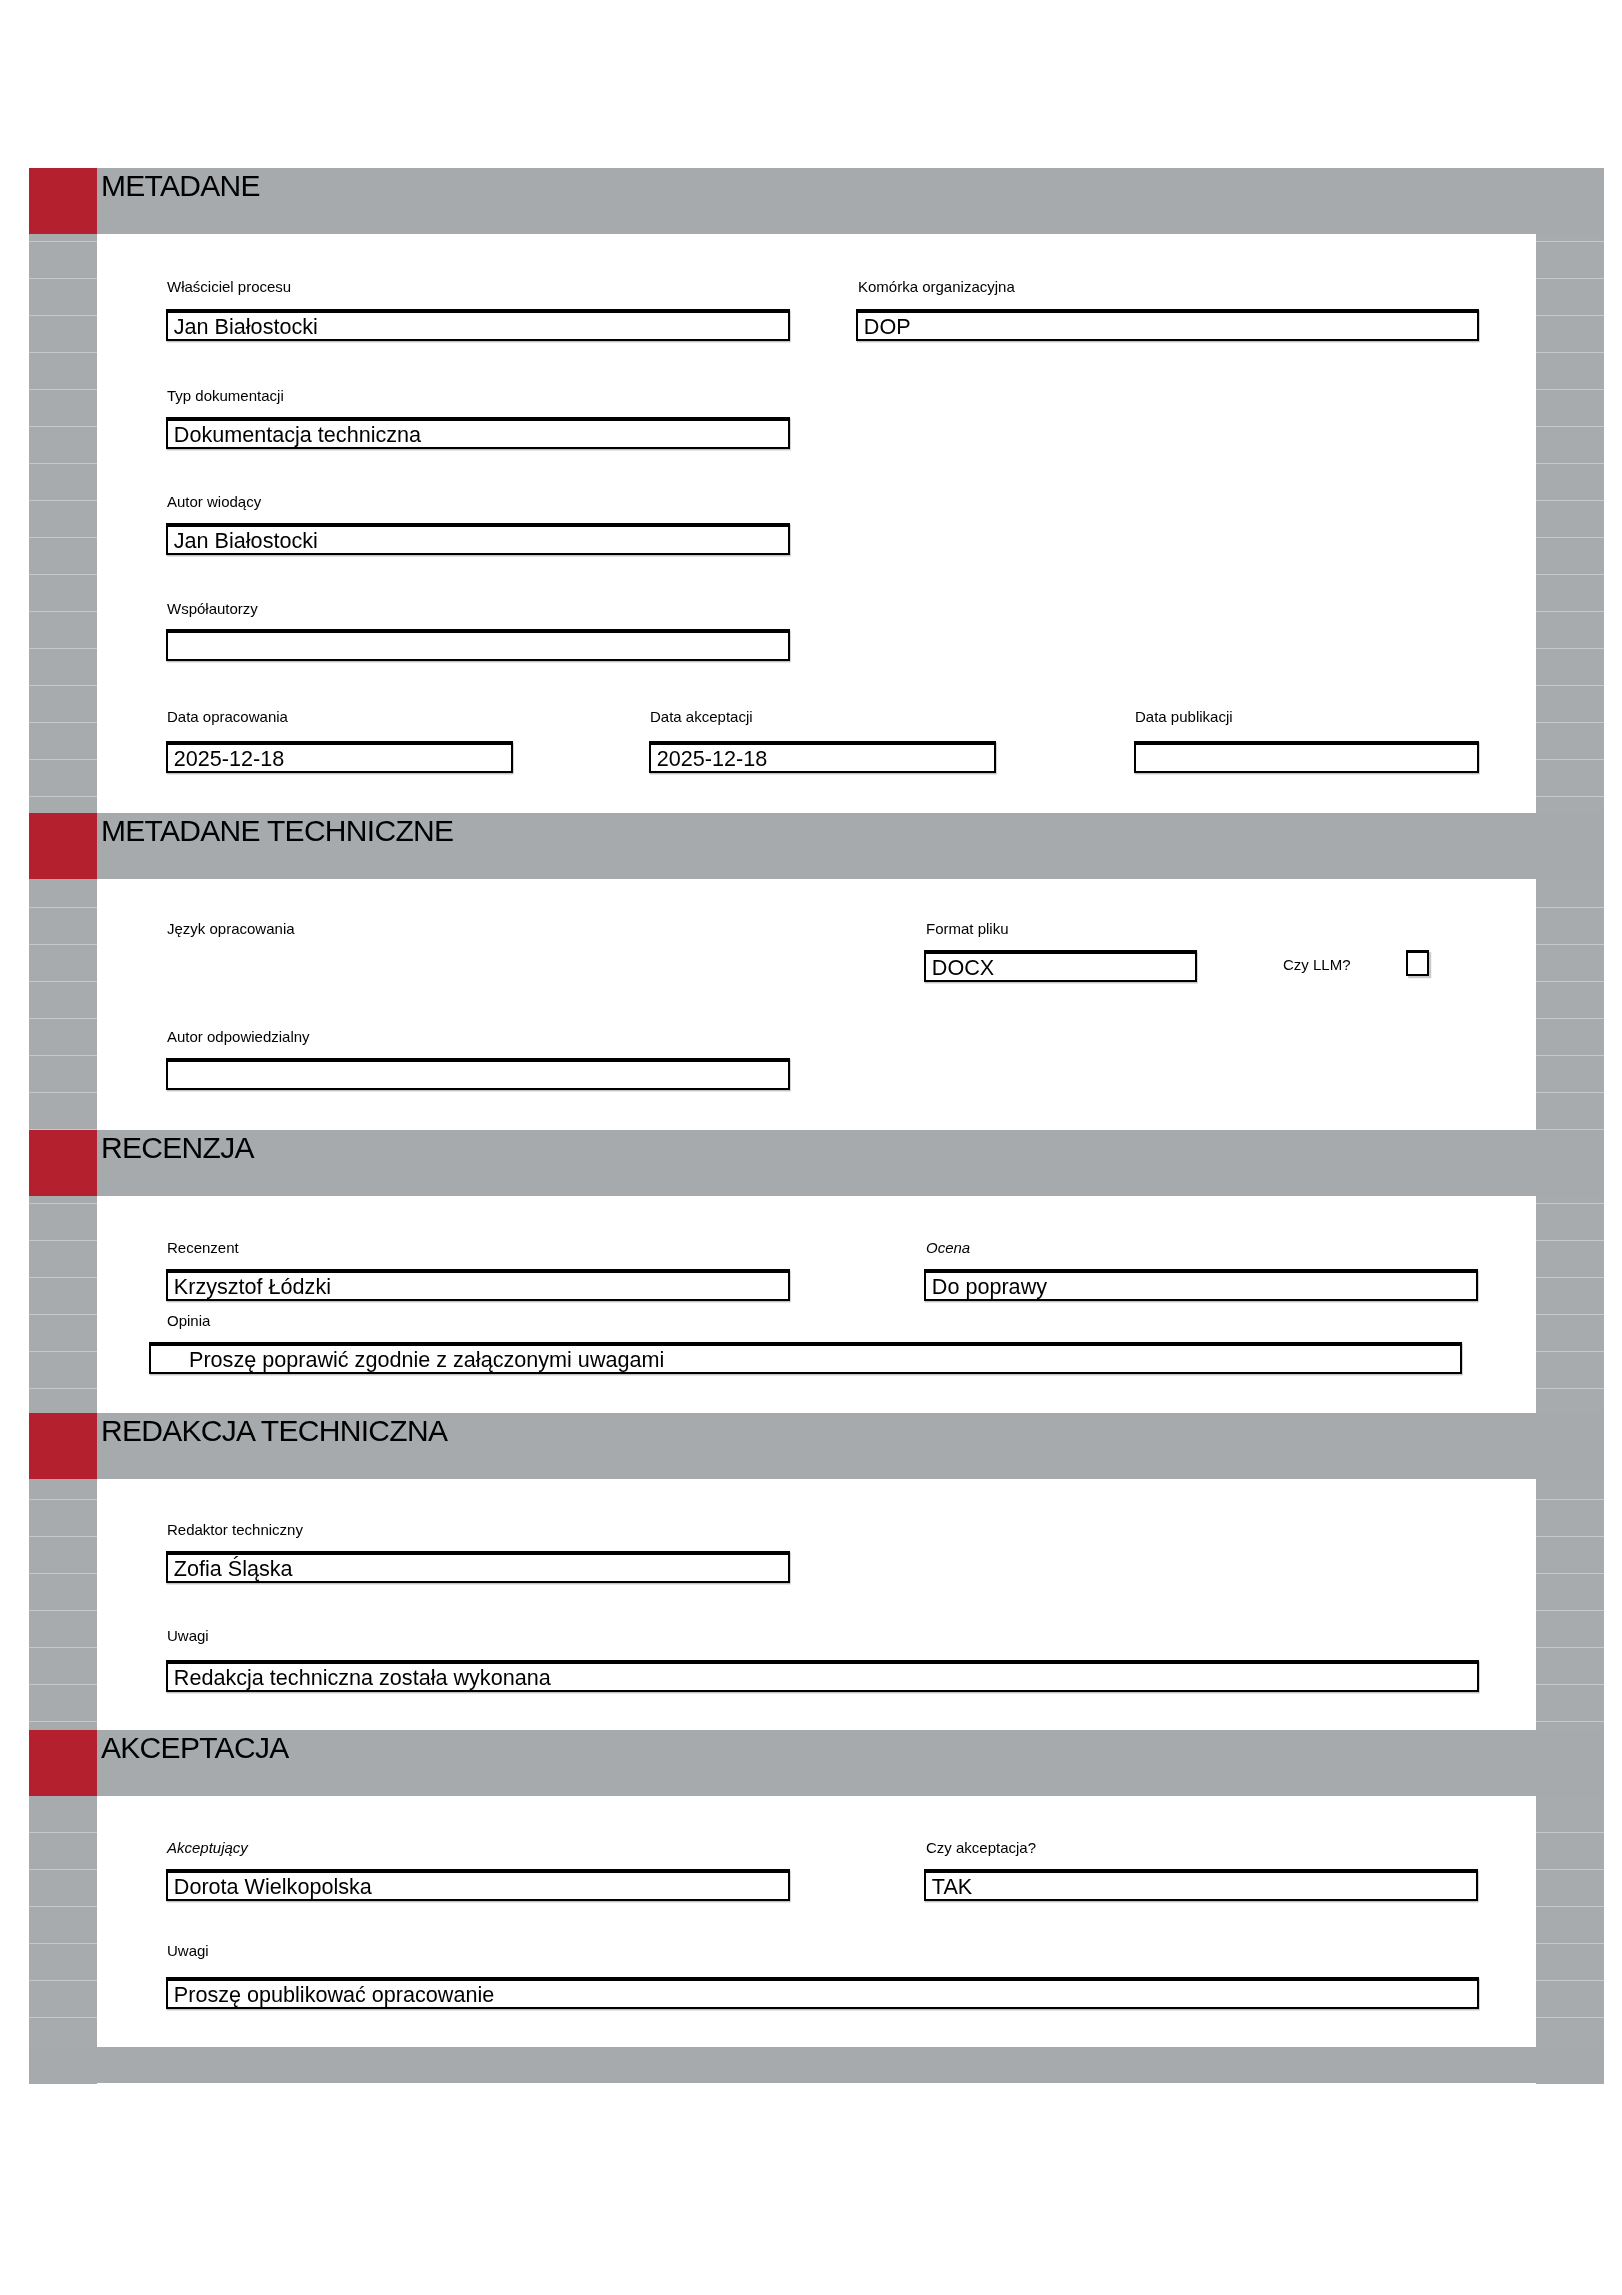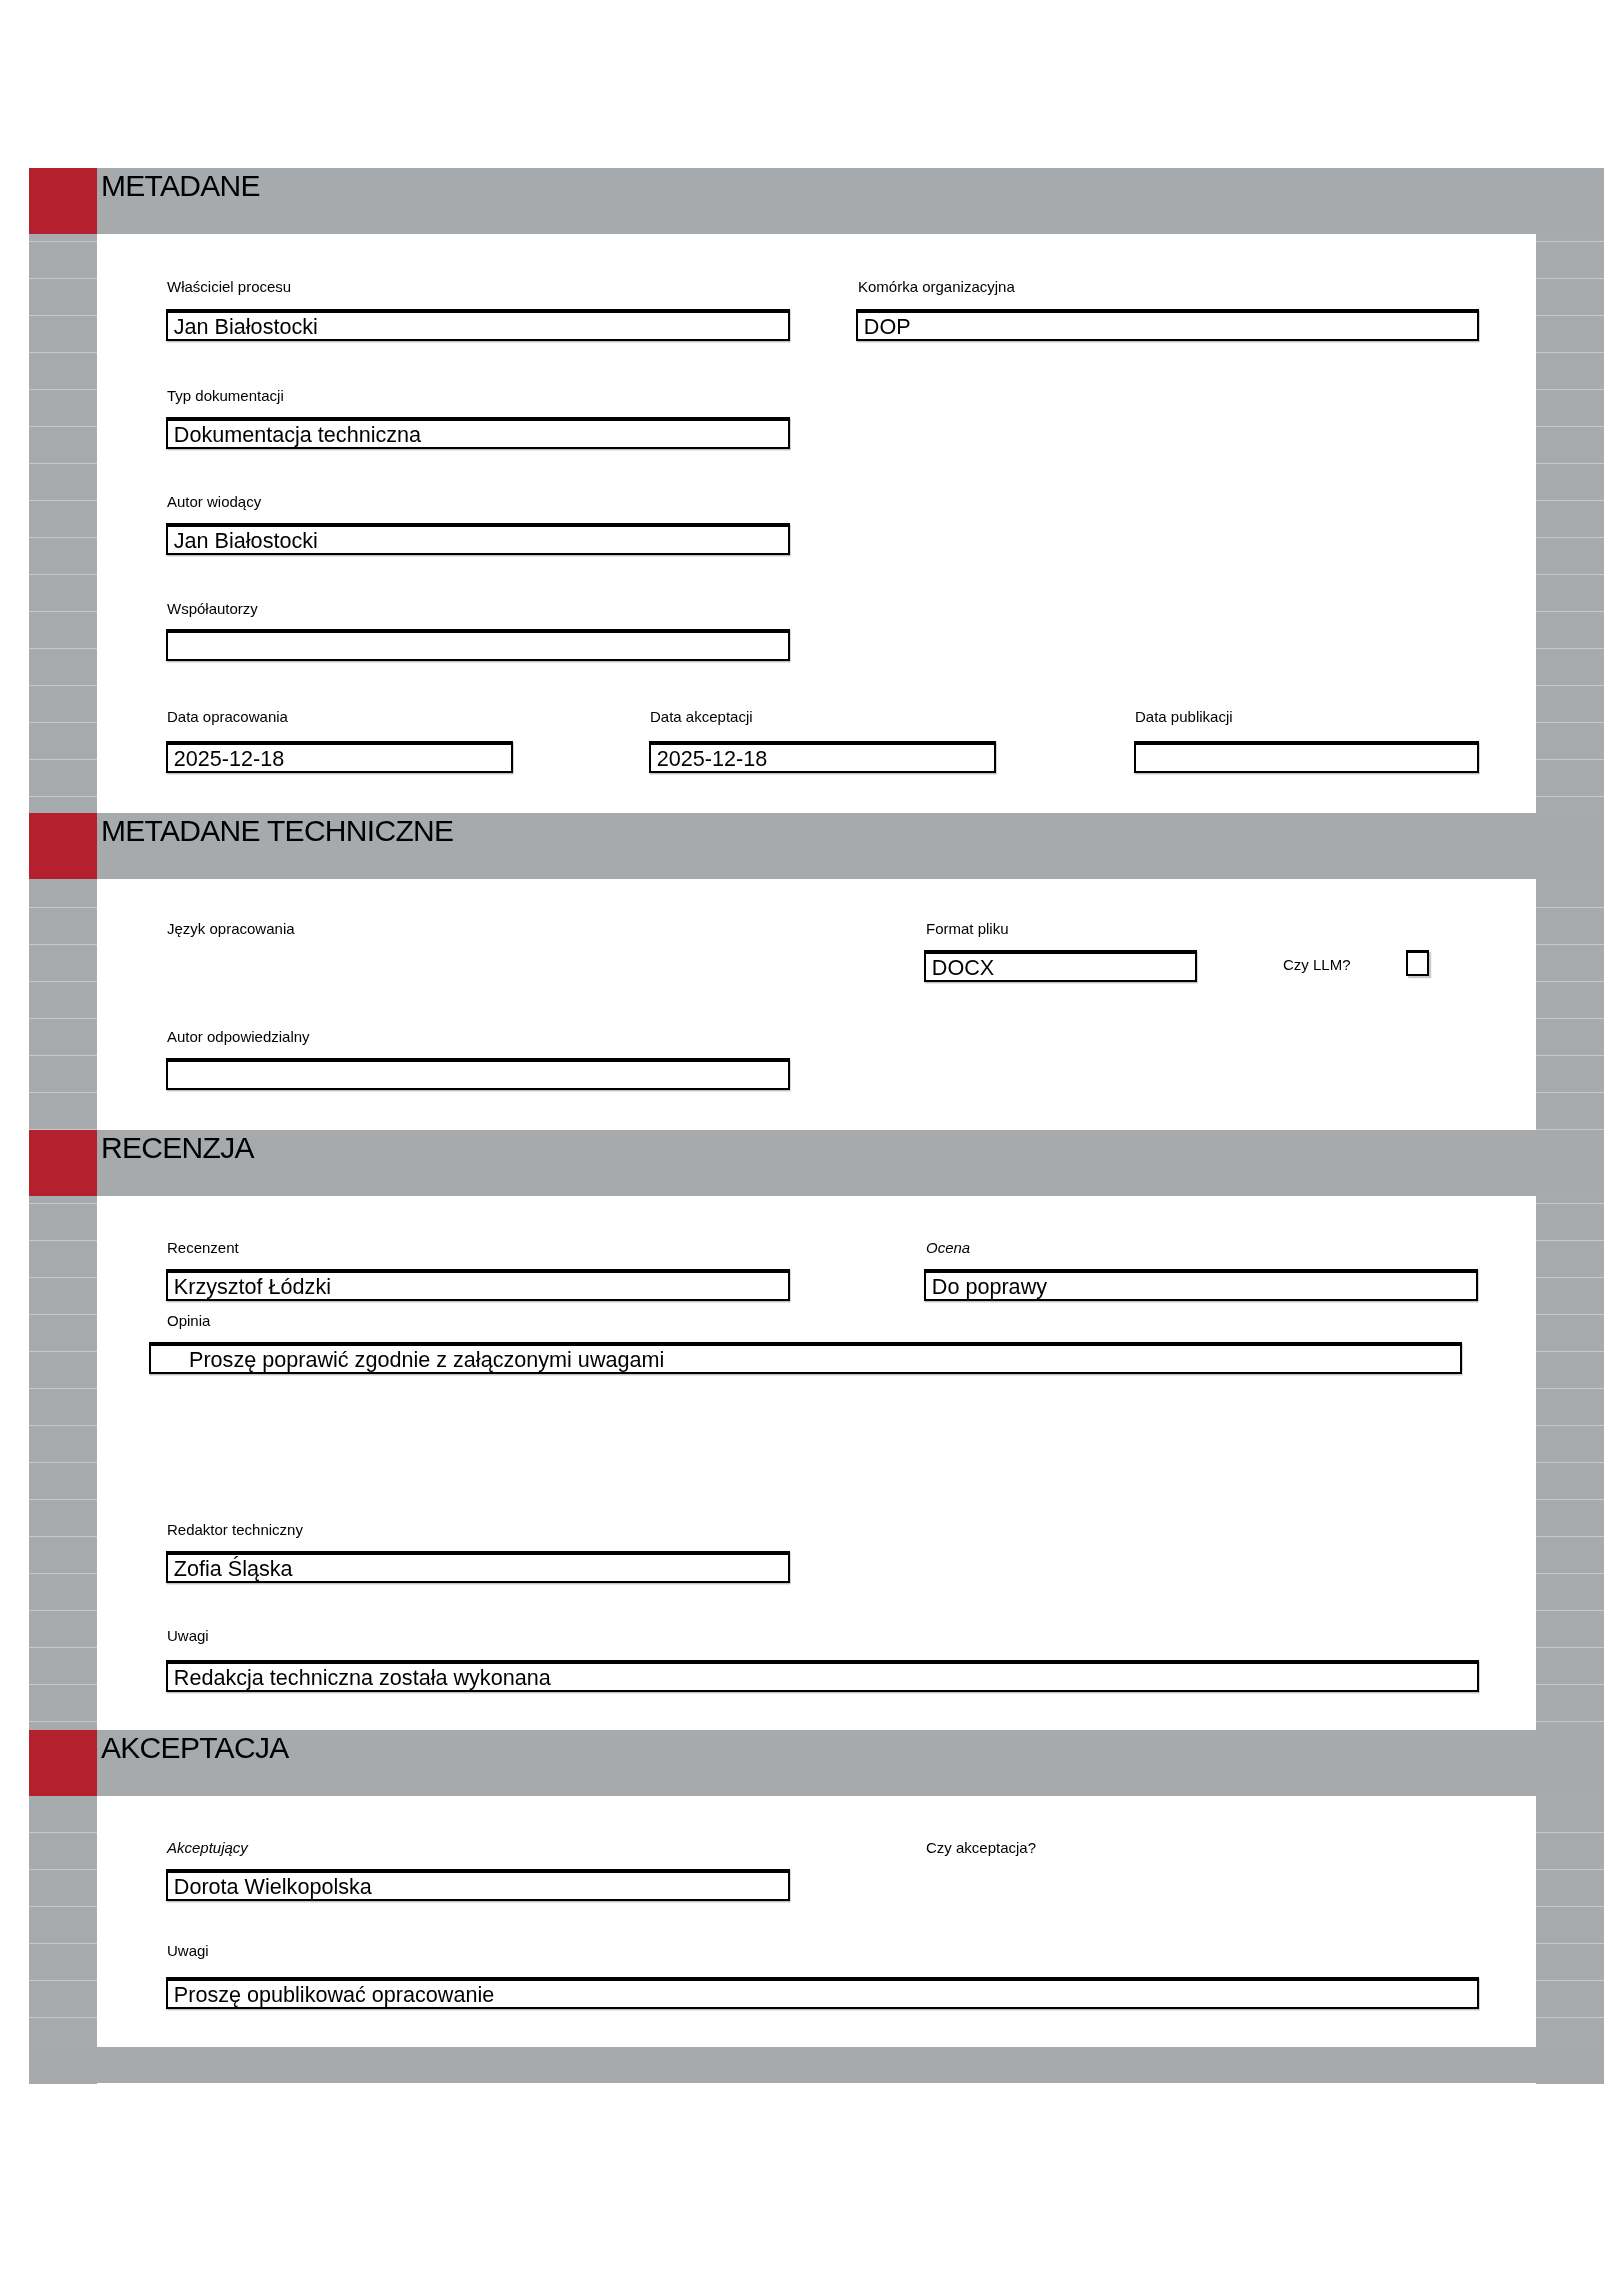--- a/index.html
+++ b/index.html
@@ -111,36 +111,41 @@
 
   <div class="lbl" style="left:167px;top:1236px;">Recenzent</div>
   <div class="inp" style="left:166px;top:1269px;width:624px;">Krzysztof Łódzki</div>
 
   <div class="lbl" style="left:926px;top:1236px;font-style:italic;">Ocena</div>
   <div class="inp" style="left:924px;top:1269px;width:554px;">Do poprawy</div>
 
   <div class="lbl" style="left:167px;top:1309px;">Opinia</div>
   <div class="inp" style="left:149px;top:1342px;width:1313px;padding-left:38px;">Proszę poprawić zgodnie z załączonymi uwagami</div>
 
+  <div class="band" style="top:1413px;">
+    <div class="redsq"></div>
+    <div class="bandtitle">REDAKCJA TECHNICZNA</div>
+  </div>
 
   <div class="lbl" style="left:167px;top:1518px;">Redaktor techniczny</div>
   <div class="inp" style="left:166px;top:1551px;width:624px;">Zofia Śląska</div>
 
   <div class="lbl" style="left:167px;top:1624px;">Uwagi</div>
   <div class="inp" style="left:166px;top:1660px;width:1313px;">Redakcja techniczna została wykonana</div>
 
   <div class="band" style="top:1730px;">
     <div class="redsq"></div>
     <div class="bandtitle">AKCEPTACJA</div>
   </div>
 
   <div class="lbl" style="left:167px;top:1836px;font-style:italic;">Akceptujący</div>
   <div class="inp" style="left:166px;top:1869px;width:624px;">Dorota Wielkopolska</div>
 
   <div class="lbl" style="left:926px;top:1836px;">Czy akceptacja?</div>
+  <div class="inp" style="left:924px;top:1869px;width:554px;">TAK</div>
 
   <div class="lbl" style="left:167px;top:1939px;">Uwagi</div>
   <div class="inp" style="left:166px;top:1977px;width:1313px;">Proszę opublikować opracowanie</div>
 
   <div class="bottomband"></div>
 
 </div>
 
 
 </body></html>

